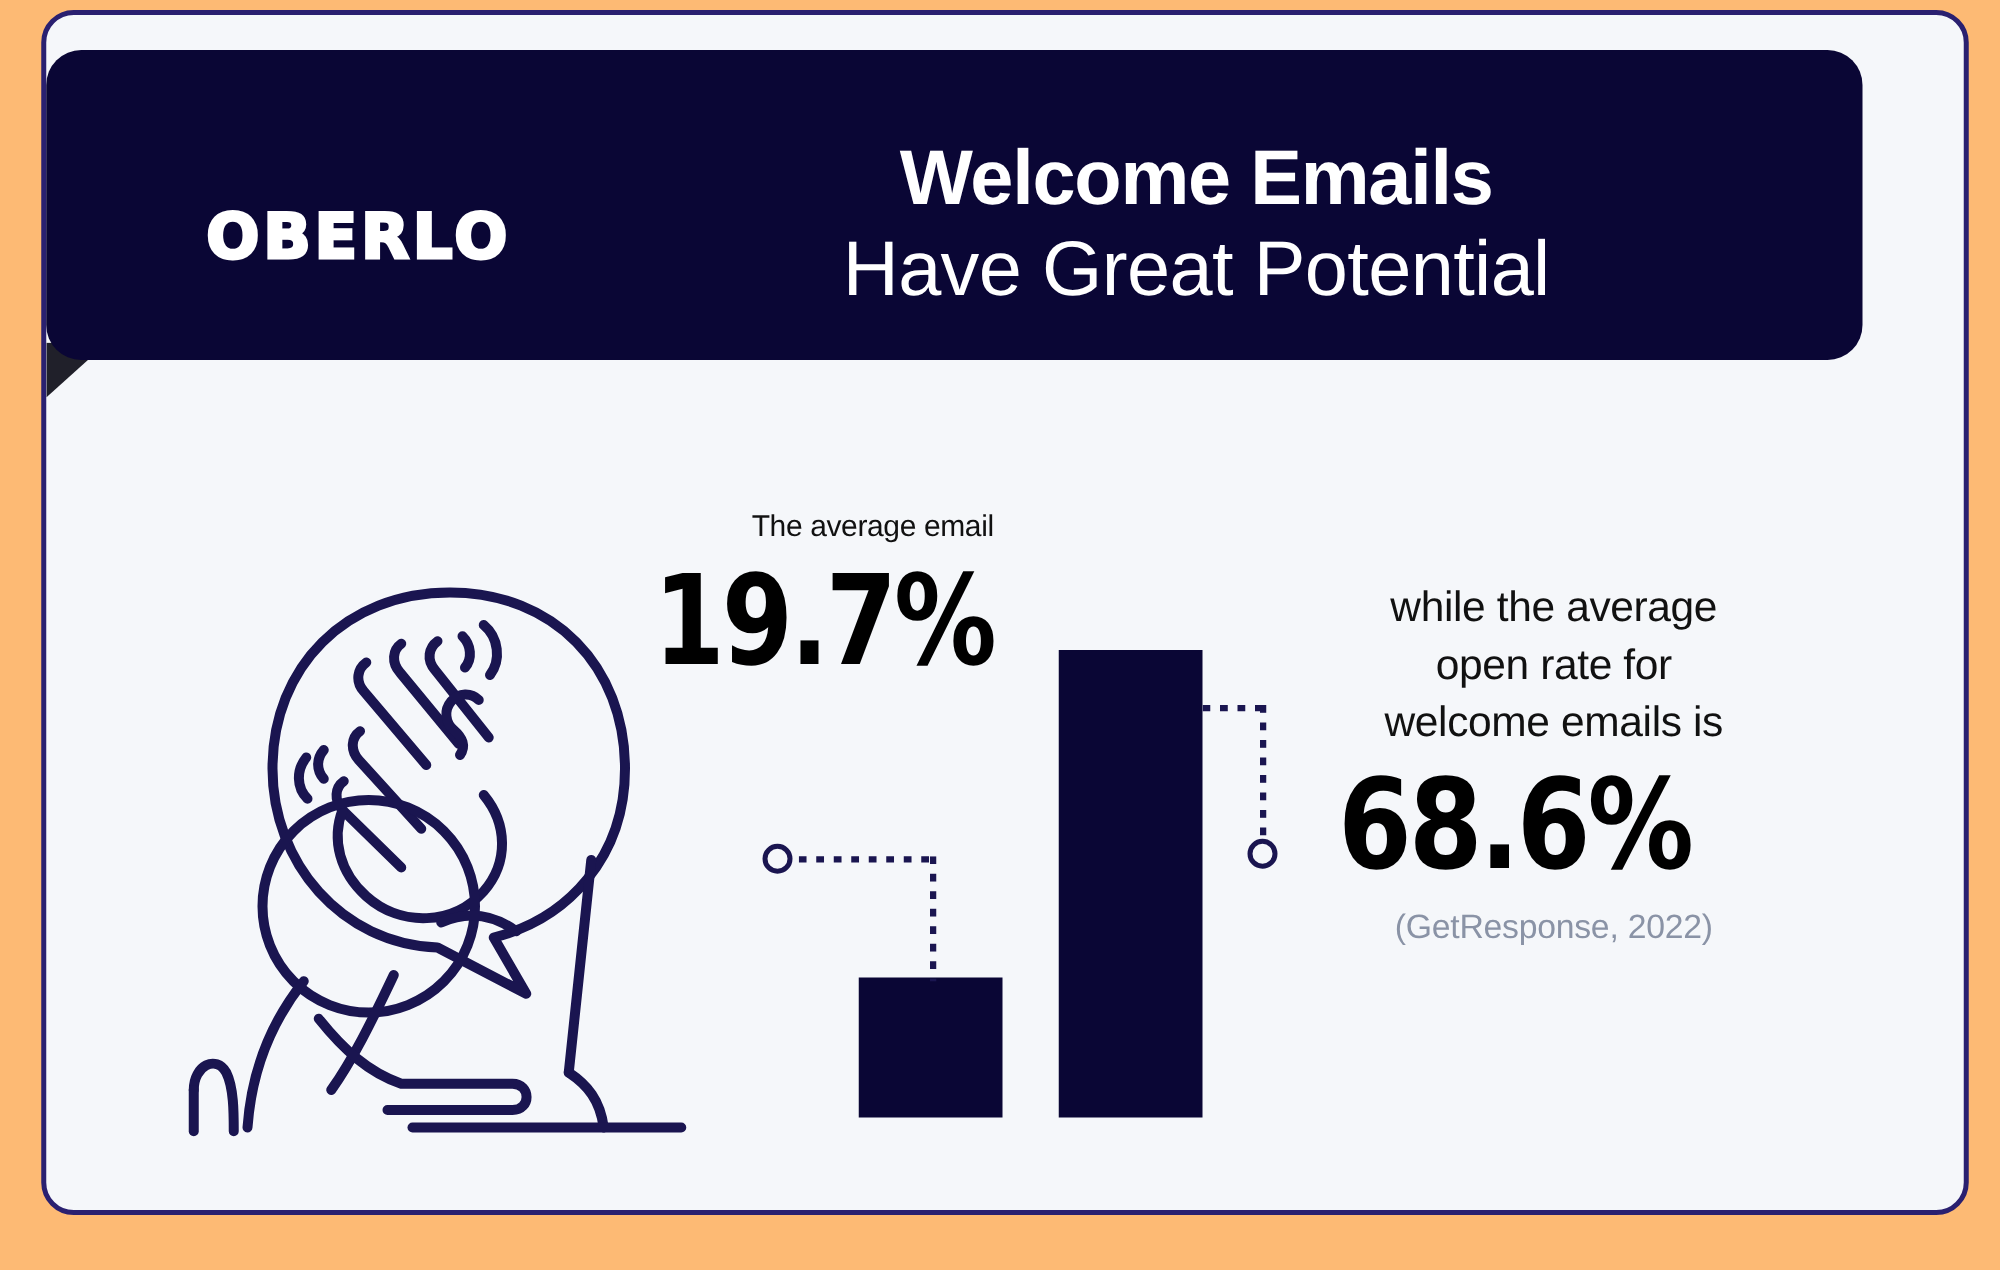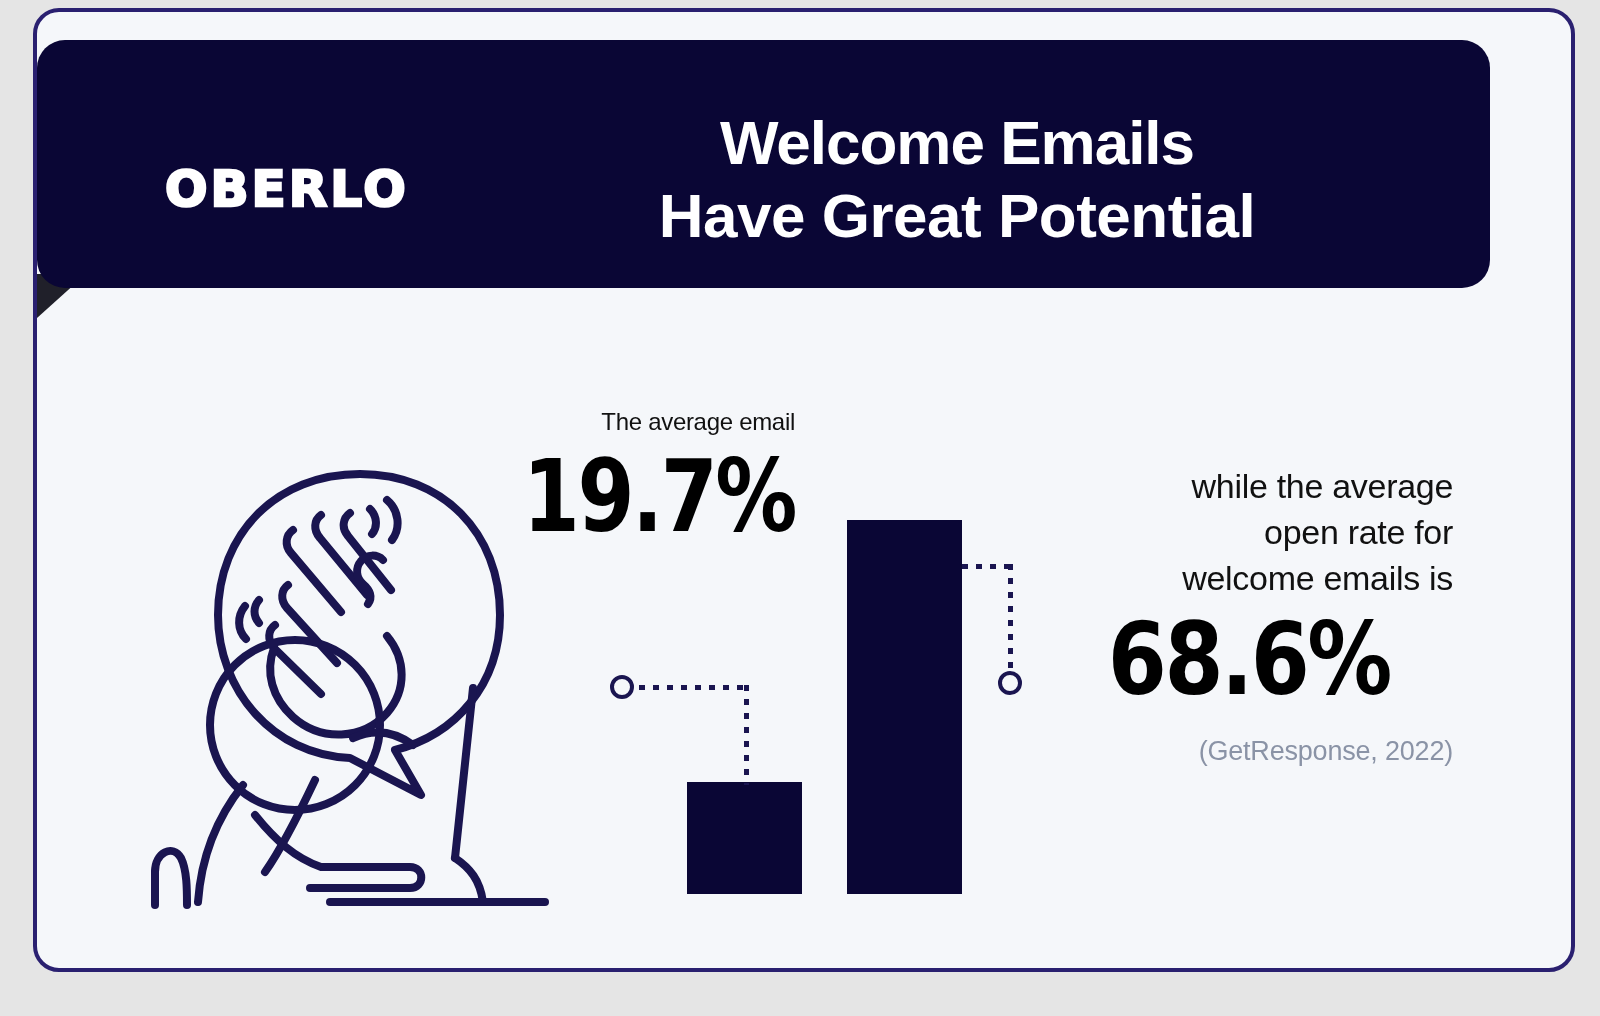--- a/index.html
+++ b/index.html
@@ -9,21 +9,21 @@
     height: 1016px;
     background: #ffffff;
     font-family: "Liberation Sans", sans-serif;
     overflow: hidden;
   }
 
   #stage {
     position: relative;
     width: 1600px;
     height: 1016px;
-    background: #e5e5e5;
+    background: #fdba74;
   }
 
   
   .card {
     position: absolute;
     left: 33px;
     top: 8px;
     width: 1542px;
     height: 964px;
     background: #F5F7FA;
@@ -80,21 +80,21 @@
   }
   .banner-title .l1 {
     display: block;
     font-size: 62px;
     font-weight: 700;
     letter-spacing: -1px;
   }
   .banner-title .l2 {
     display: block;
     font-size: 62px;
-    font-weight: 700;
+    font-weight: 400;
     letter-spacing: -0.5px;
     margin-top: 7px;
   }
 
   
   .illustration {
     position: absolute;
     left: 88px;
     top: 428px;
     width: 460px;
@@ -127,42 +127,42 @@
     transform-origin: right center;
     line-height: 1.0;
   }
 
   
   .stat-right {
     position: absolute;
     left: 996px;
     top: 452px;
     width: 420px;
-    text-align: right;
+    text-align: center;
   }
   .stat-right .caption {
     font-size: 34px;
     color: #111111;
     line-height: 1.35;
     font-weight: 400;
     letter-spacing: -0.3px;
   }
   .stat-right .value {
     margin-top: 8px;
     font-size: 100px;
     font-weight: 900;
     color: #000000;
     letter-spacing: -3px;
     font-family: "DejaVu Sans", sans-serif;
     transform: scaleX(0.85);
     transform-origin: left center;
     line-height: 1.0;
   }
   .stat-right .source {
-    margin-top: 26px;
+    margin-top: 16px;
     font-size: 27px;
     color: #8A93A6;
     letter-spacing: -0.2px;
   }
 
   
   .bar {
     position: absolute;
     background: #0A0635;
   }

